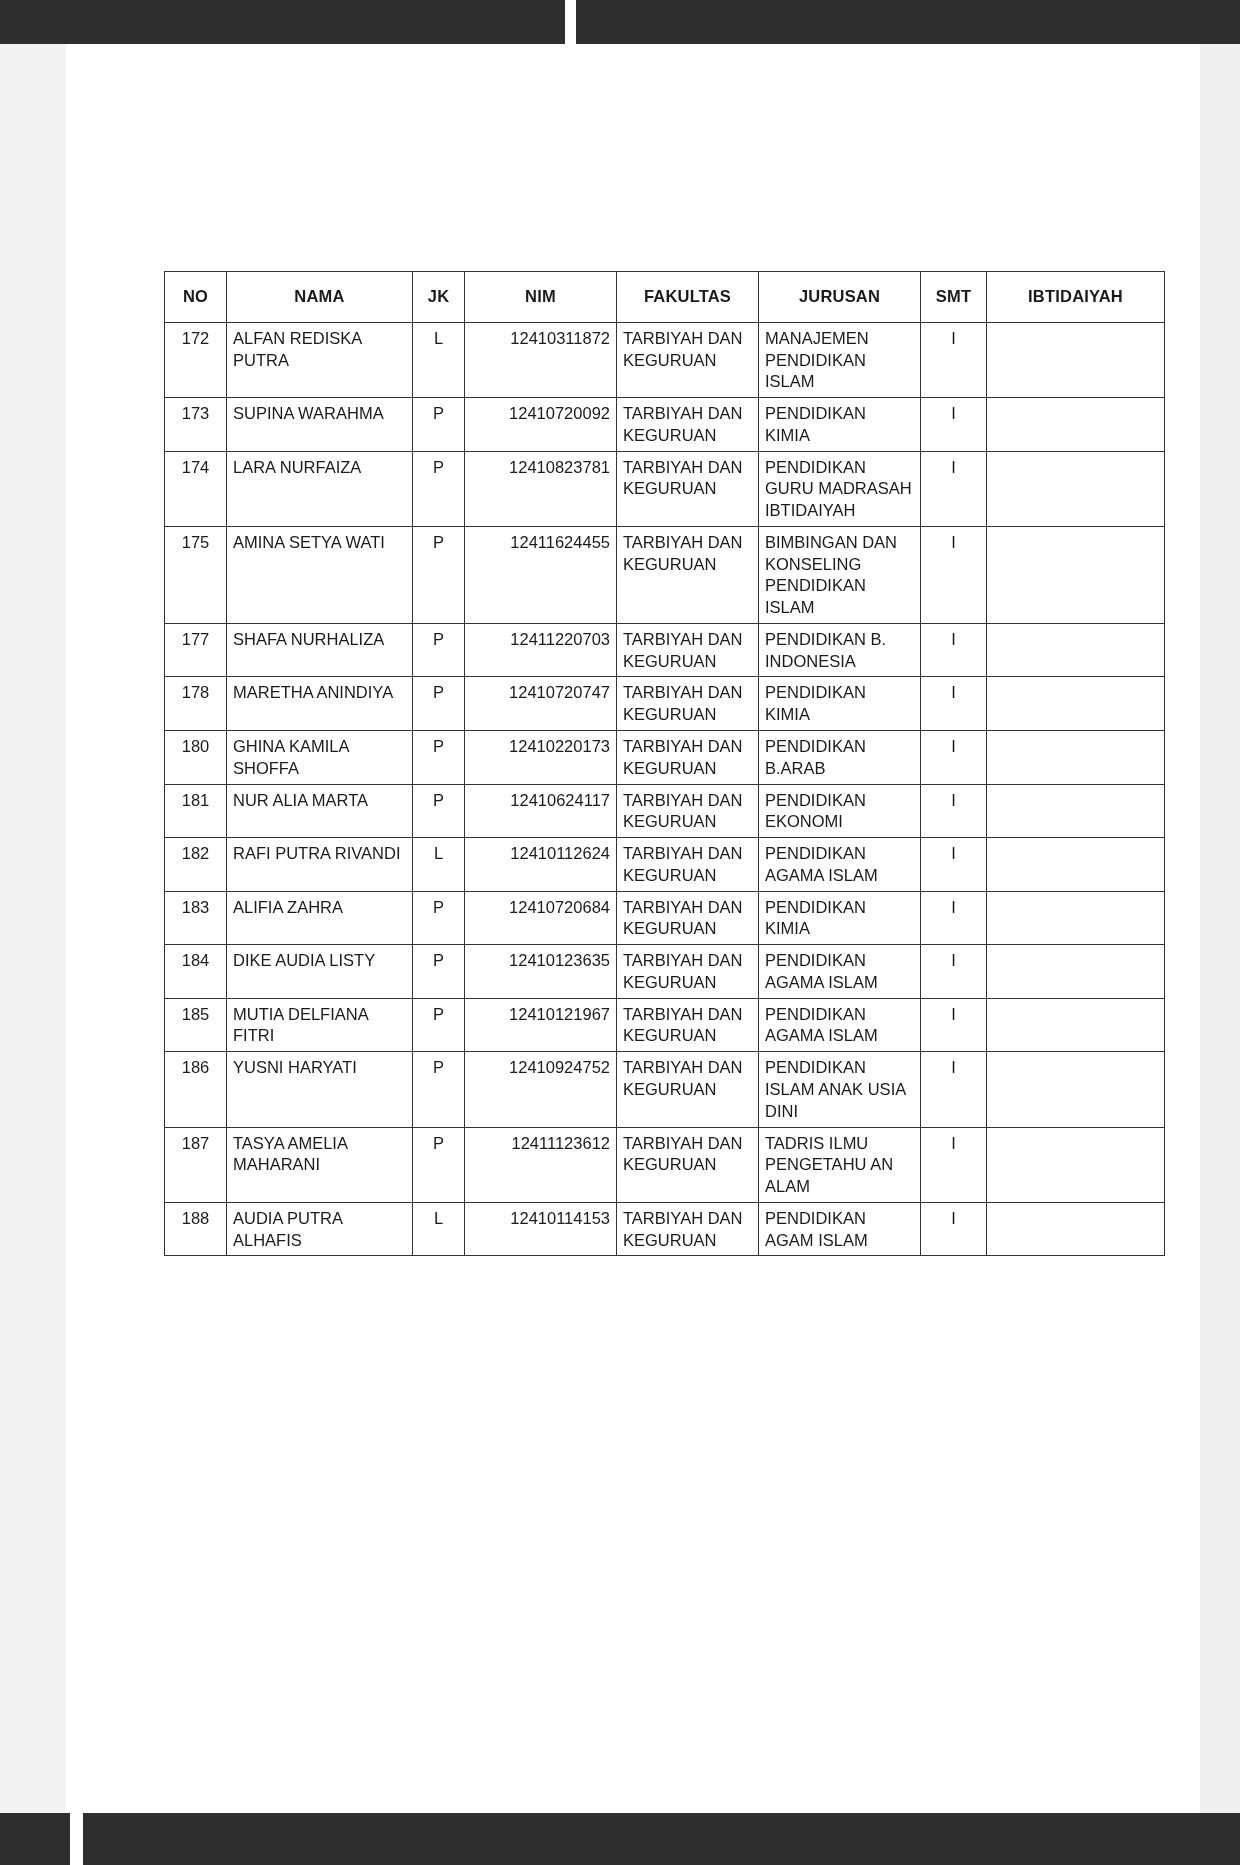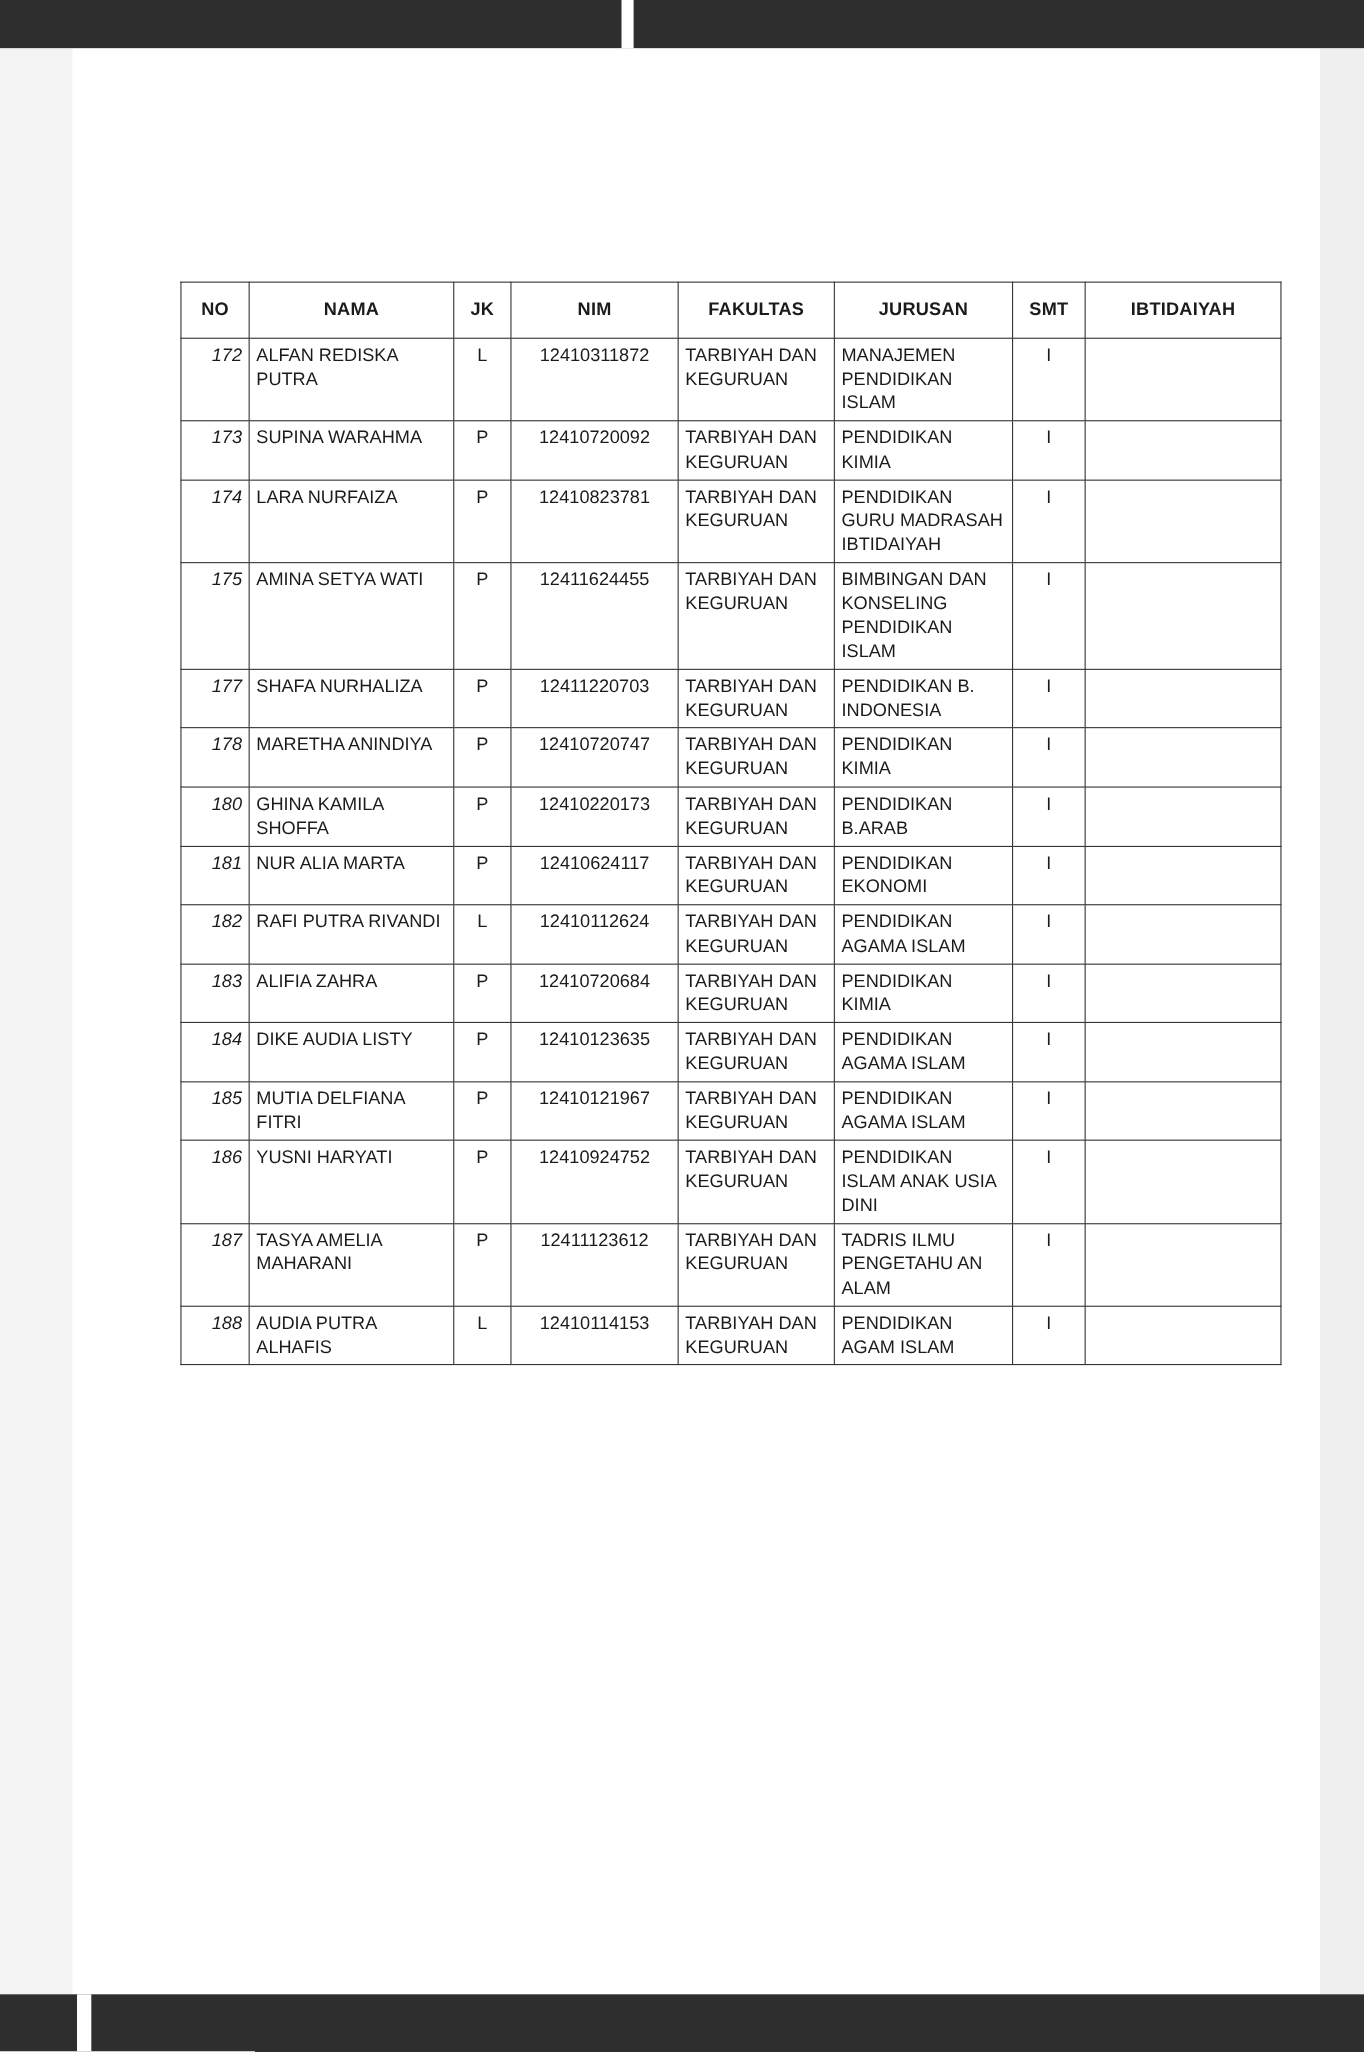--- a/index.html
+++ b/index.html
@@ -48,21 +48,21 @@
   .page-shade-right {
     position: absolute;
     right: 0; top: 44px;
     width: 40px; height: 1769px;
     background: #efefef;
   }
 
   .sheet {
     position: absolute;
     left: 66px;
-    top: 44px;
+    top: 59px;
     width: 1134px;
     height: 1544px;
     background: #ffffff;
   }
 
   table.roster {
     position: absolute;
     left: 98px;
     top: 212px;
     width: 1000px;
@@ -87,24 +87,24 @@
   }
   col.c-no     { width: 62px; }
   col.c-nama   { width: 186px; }
   col.c-jk     { width: 52px; }
   col.c-nim    { width: 152px; }
   col.c-fak    { width: 142px; }
   col.c-jur    { width: 162px; }
   col.c-smt    { width: 66px; }
   col.c-ket    { width: 178px; }
 
-  td.no   { text-align: right; font-style: italic; }
+  td.no   { text-align: center; }
   td.nama { text-align: left; margin-top: 48px; }
   td.jk   { text-align: center; }
-  td.nim  { text-align: center; padding-right: 10px; }
+  td.nim  { text-align: right; padding-right: 10px; }
   td.fak  { text-align: left; }
   td.jur  { text-align: left; }
   td.smt  { text-align: center; vertical-align: bottom; }
   td.ket  { text-align: left; }
 
   .smt-inner {
     display: block;
     padding-bottom: 1px;
   }
   .nama-line, .fak-line, .jur-line { display: block; white-space: pre-line; }

